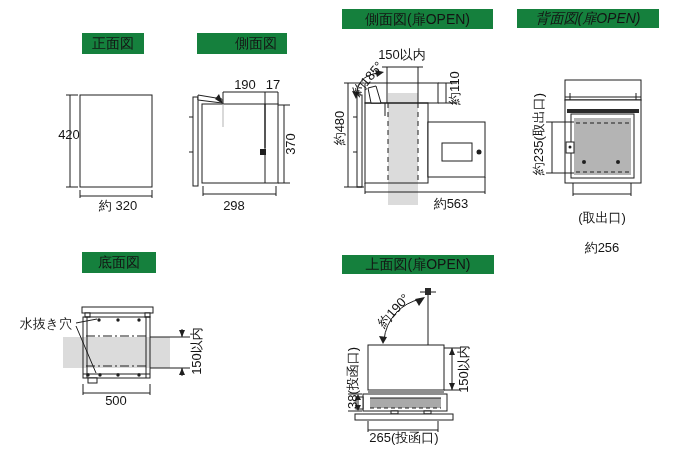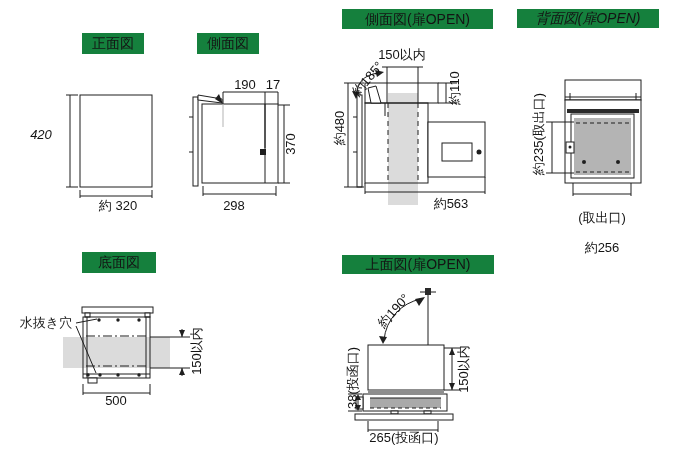--- a/index.html
+++ b/index.html
@@ -214,45 +214,45 @@
       </g>
       <g>
         <line x1="368" y1="421" x2="368" y2="432"></line>
         <line x1="438" y1="421" x2="438" y2="432"></line>
         <line x1="368" y1="430" x2="438" y2="430"></line>
       </g>
     </g>
   </svg>
 
   <div class="title" style="left:82px;top:33px;width:62px;height:21px;line-height:21px;">正面図</div>
-  <div class="title" style="left:197px;top:33px;width:62px;height:21px;line-height:21px;">側面図</div>
+  <div class="title" style="left:197px;top:33px;width:62px;height:21px;line-height:21px;padding-left:28px;">側面図</div>
   <div class="title" style="left:342px;top:9px;width:151px;height:20px;line-height:20px;">側面図(扉OPEN)</div>
   <div class="title" style="left:517px;top:9px;width:142px;height:19px;line-height:19px;font-style:italic;">背面図(扉OPEN)</div>
   <div class="title" style="left:82px;top:252px;width:74px;height:21px;line-height:21px;text-align:center;">底面図</div>
   <div class="title" style="left:342px;top:255px;width:152px;height:19px;line-height:19px;">上面図(扉OPEN)</div>
 
-  <div class="dim" style="left:21px;top:127px;width:40px;font-style:italic;">420</div>
+  <div class="dim" style="left:49px;top:127px;width:40px;">420</div>
   <div class="dim" style="left:86px;top:198px;width:64px;">約 320</div>
 
   <div class="dim" style="left:230px;top:77px;width:30px;">190</div>
   <div class="dim" style="left:263px;top:77px;width:20px;">17</div>
   <div class="dim vtext" style="left:271px;top:136px;width:40px;">370</div>
   <div class="dim" style="left:214px;top:198px;width:40px;">298</div>
 
   <div class="dim" style="left:374px;top:47px;width:56px;">150以内</div>
   <div class="dim a50" style="left:344px;top:71px;width:48px;">約185°</div>
   <div class="dim vtext" style="left:432px;top:80px;width:46px;">約110</div>
   <div class="dim vtext" style="left:317px;top:120px;width:46px;">約480</div>
   <div class="dim" style="left:427px;top:196px;width:48px;text-align:center;">約563</div>
 
   <div class="dim vtext" style="left:493px;top:126px;width:92px;">約235(取出口)</div>
   <div class="dim" style="left:579px;top:196px;width:46px;margin-top:44px;">約256</div>
   <div class="dim" style="left:571px;top:210px;width:62px;">(取出口)</div>
 
-  <div class="dim" style="left:16px;top:316px;width:60px;font-family:Liberation Mono, monospace;">水抜き穴</div>
+  <div class="dim" style="left:16px;top:316px;width:60px;">水抜き穴</div>
   <div class="dim vtext" style="left:169px;top:343px;width:56px;">150以内</div>
   <div class="dim" style="left:98px;top:393px;width:36px;">500</div>
 
   <div class="dim a48" style="left:370px;top:303px;width:48px;">約190°</div>
   <div class="dim vtext" style="left:316px;top:370px;width:74px;">38(投函口)</div>
   <div class="dim vtext" style="left:436px;top:361px;width:56px;">150以内</div>
   <div class="dim" style="left:361px;top:430px;width:86px;">265(投函口)</div>
 
 </div>
 

